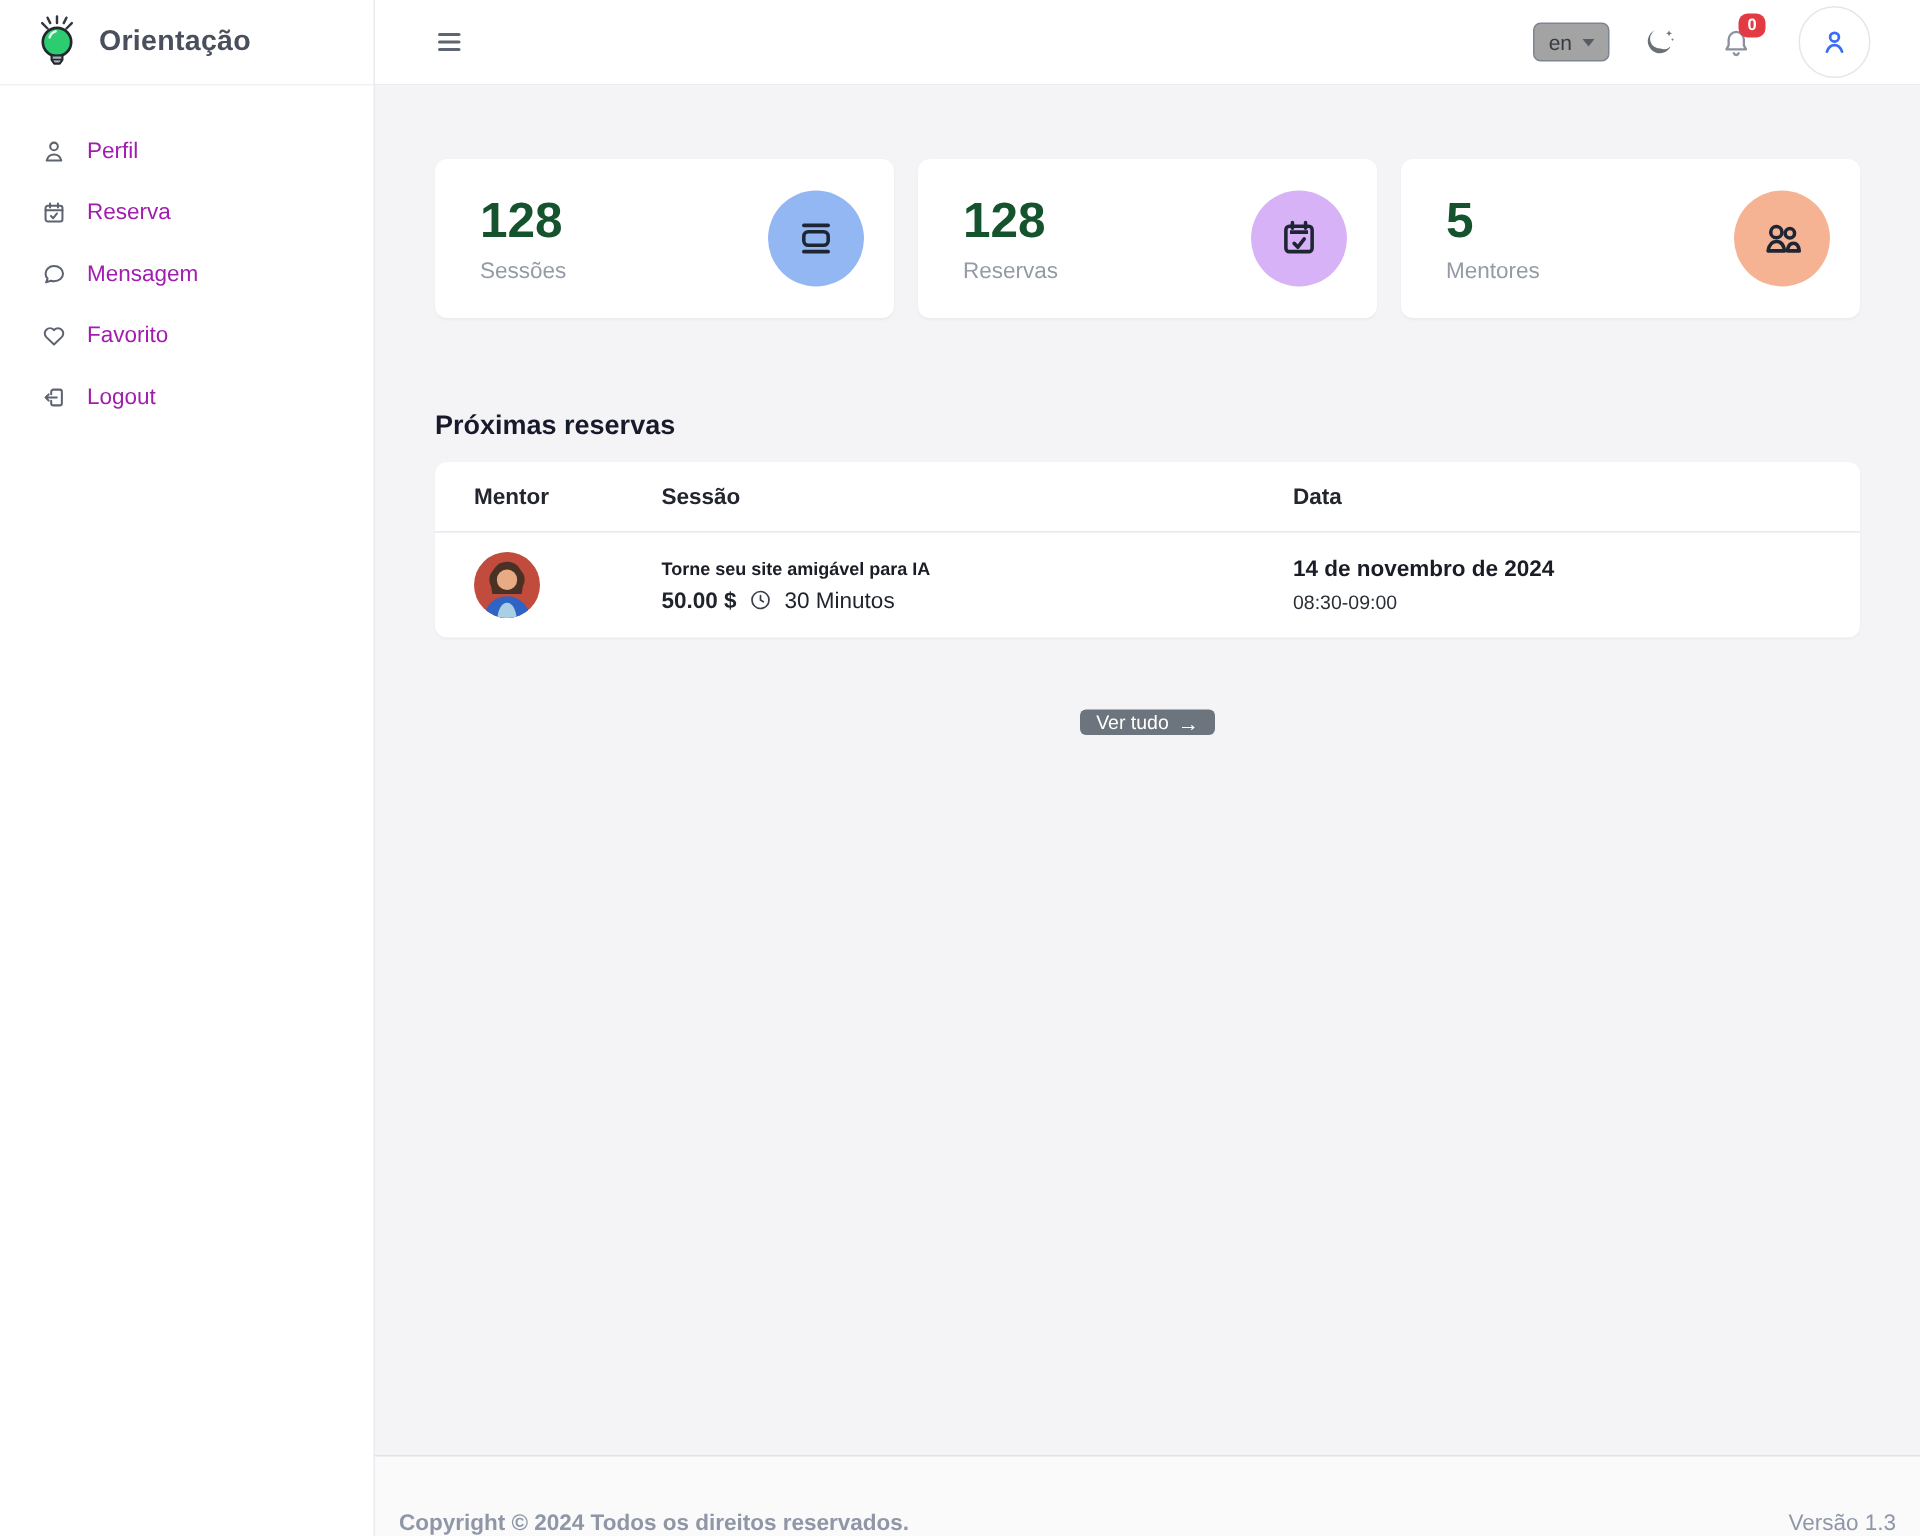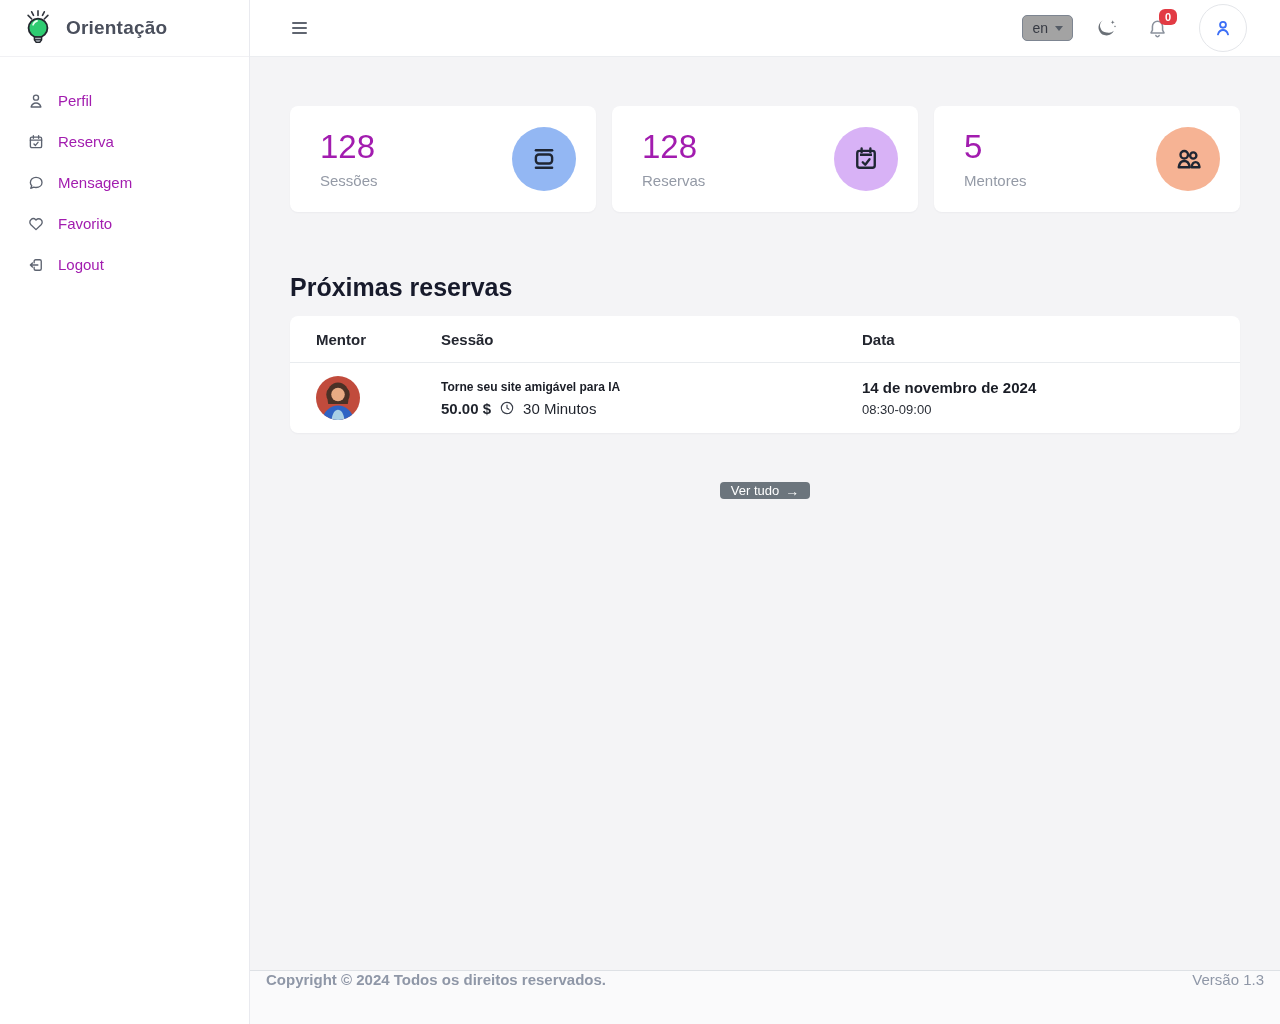--- a/index.html
+++ b/index.html
@@ -73,30 +73,30 @@
   
   .content { flex: 1; padding: 49px 40px 0; overflow: hidden; }
 
   .stats-row { display: flex; gap: 16px; }
   .stat-card {
     flex: 1; background: #fff; border-radius: 8px;
     padding: 21px 20px 21px 30px;
     display: flex; align-items: center; justify-content: space-between;
     box-shadow: 0 1px 2px rgba(20,25,40,.04);
   }
-  .stat-value { font-size: 33px; font-weight: 400; color: #a21caf; line-height: 1.1; }
+  .stat-value { font-size: 33px; font-weight: 700; color: #14532d; line-height: 1.1; }
   .stat-label { margin-top: 7px; font-size: 15px; color: #949aa6; }
   .stat-circle {
     width: 64px; height: 64px; border-radius: 50%;
     display: flex; align-items: center; justify-content: center;
     color: #1f2633;
   }
   .stat-circle svg { width: 30px; height: 30px; }
 
-  .section-title { margin: 61px 0 14px; font-size: 25px; font-weight: 700; color: #171a2b; }
+  .section-title { margin: 61px 0 14px; font-size: 18px; font-weight: 700; color: #171a2b; }
 
   .table-card { background: #fff; border-radius: 8px; box-shadow: 0 1px 2px rgba(20,25,40,.04); overflow: hidden; }
   table { width: 100%; border-collapse: collapse; }
   th { text-align: left; font-size: 15px; font-weight: 700; color: #23262f; padding: 15px 0 14px; border-bottom: 1px solid #e9ecef; }
   th:first-child, td:first-child { padding-left: 26px; width: 151px; }
   th:nth-child(2), td:nth-child(2) { width: 421px; }
   td { padding: 13px 0; vertical-align: middle; }
   .avatar-img { width: 44px; height: 44px; border-radius: 50%; display: block; }
   .sess-title { font-size: 12px; font-weight: 700; color: #1a1d26; }
   .sess-meta { margin-top: 6px; display: flex; align-items: center; gap: 8px; font-size: 15px; color: #1f232c; }
@@ -111,21 +111,21 @@
     border: none; border-radius: 4px; color: #fff; cursor: pointer;
     font-size: 13px; font-family: inherit; padding: 1px 11px;
     display: inline-flex; align-items: center; gap: 6px;
   }
   .view-all-btn .arrow { font-size: 14px; line-height: 1; }
 
   
   footer {
     height: 54px; min-height: 54px;
     background: #fafafb; border-top: 1px solid #dee1e5;
-    display: flex; align-items: flex-start; justify-content: space-between;
+    display: flex; align-items: flex-end; justify-content: space-between;
     padding: 0 16px; font-size: 15px; color: #8f97a7;
   }
   .footer-copy { font-weight: 700; }
 </style>
 </head>
 <body>
 
 <aside class="sidebar">
   <div class="brand">
     <span style="display:flex">

